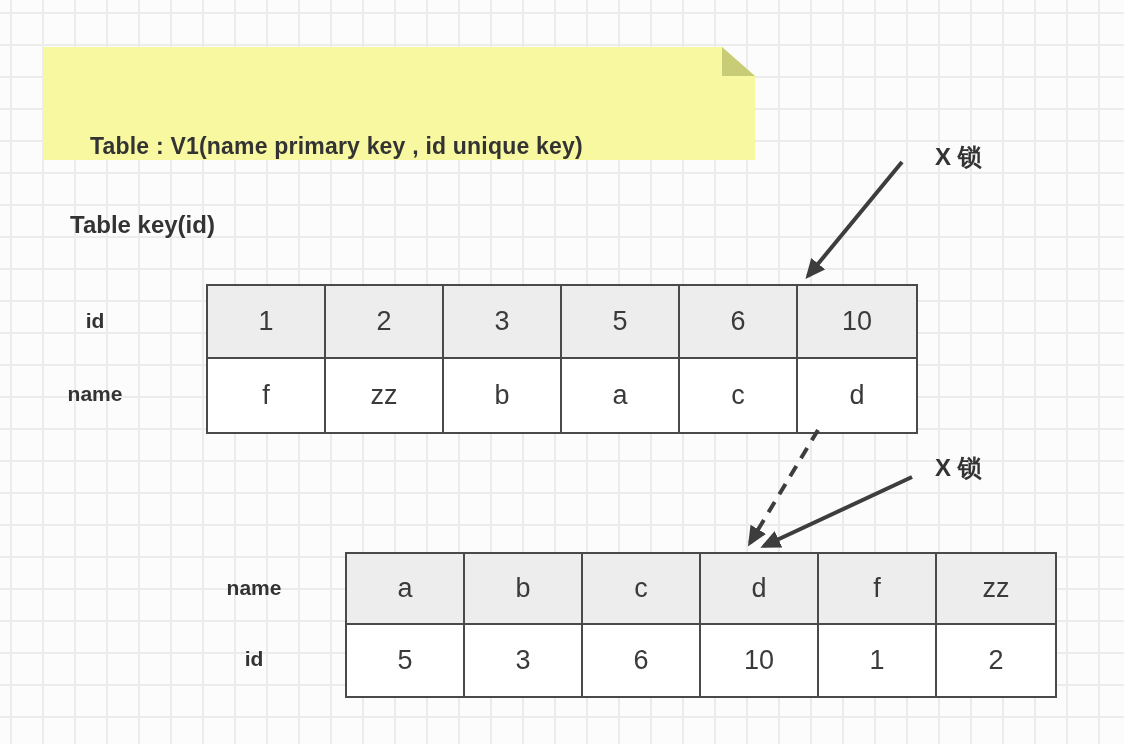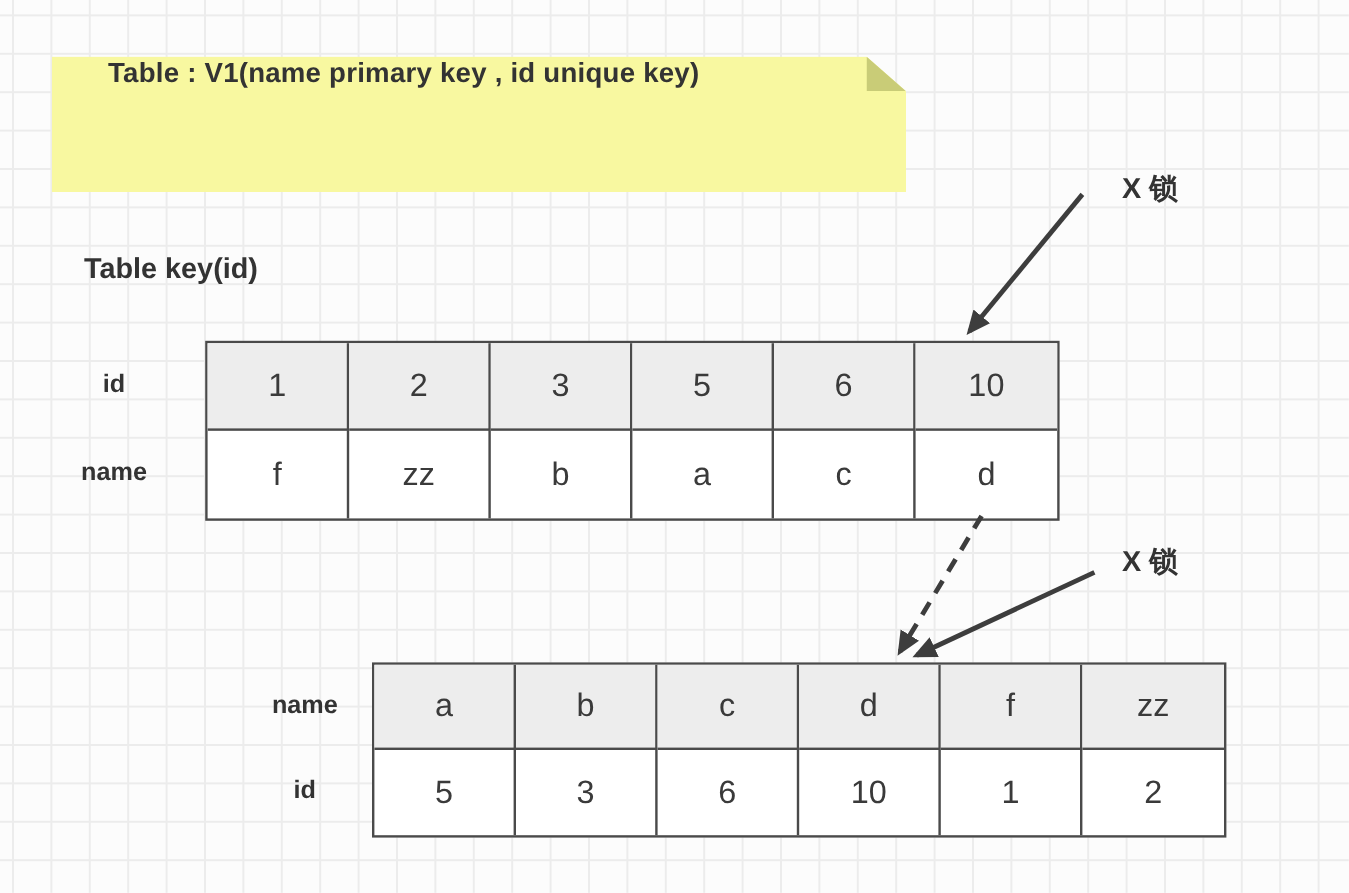--- a/index.html
+++ b/index.html
@@ -17,21 +17,21 @@
   }
 
   
   .note {
     position: absolute;
     left: 43px; top: 47px;
     width: 712px; height: 113px;
     background: #f8f8a0;
     clip-path: polygon(0 0, calc(100% - 33px) 0, 100% 29px, 100% 100%, 0 100%);
     display: flex;
-    align-items: flex-start;
+    align-items: flex-end;
   }
   .note-text {
     padding-left: 47px;
     font-weight: bold;
     font-size: 23px;
     color: #333333;
     letter-spacing: 0.2px;
   }
   .note-fold {
     position: absolute;
@@ -43,21 +43,21 @@
 
   
   .section-label {
     position: absolute;
     left: 70px; top: 211px;
     font-weight: bold;
     font-size: 24px;
   }
 
   
-  .tbl-wrap { position: absolute; display: flex; }
+  .tbl-wrap { position: absolute; display: flex; gap: 35px; }
   .tbl-wrap.t1 { left: 55px;  top: 284px; }
   .tbl-wrap.t2 { left: 213px; top: 552px; }
 
   .row-labels { display: flex; flex-direction: column; }
   .t1 .row-labels { width: 80px; margin-right: 36px; }
   .t2 .row-labels { width: 82px; margin-right: 15px; }
   .row-label {
     display: flex; align-items: center; justify-content: center;
     font-weight: bold; font-size: 21px;
   }

